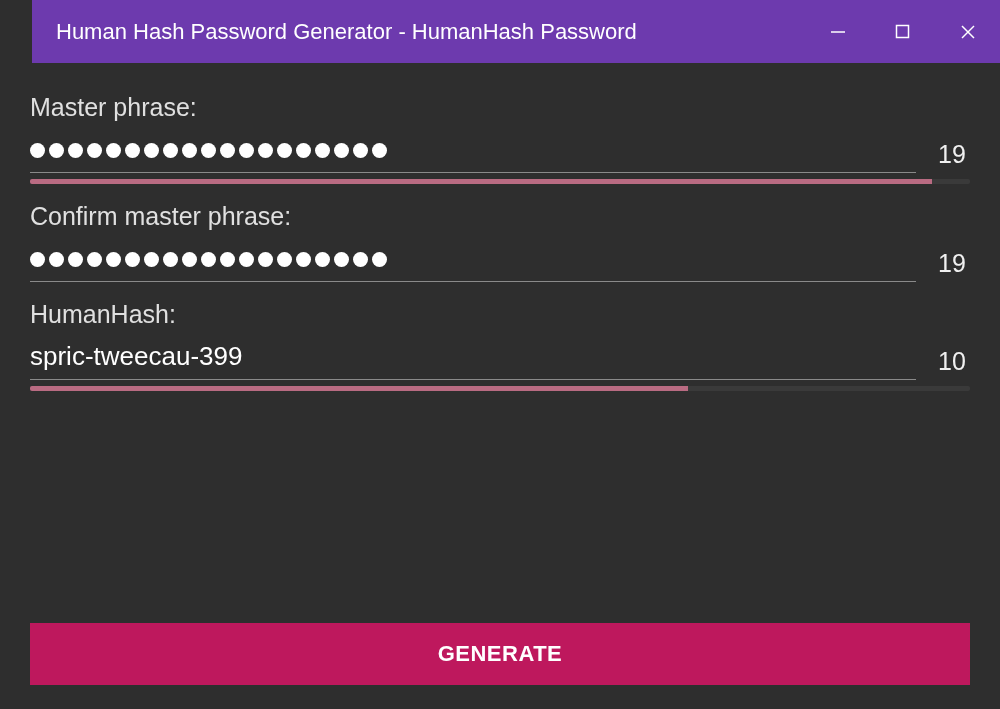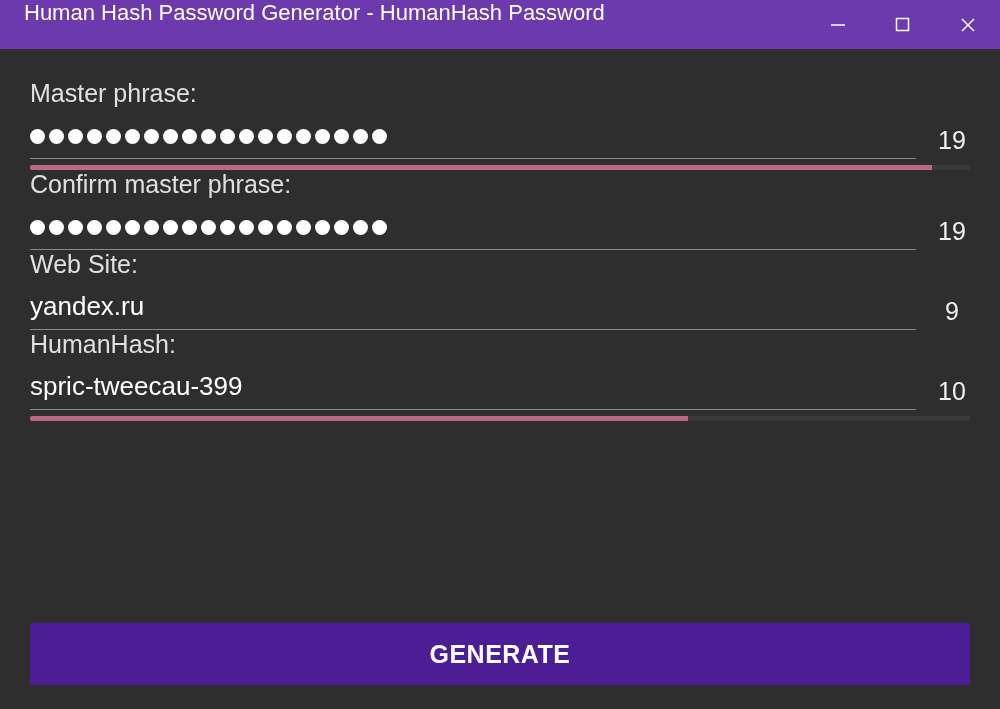--- a/index.html
+++ b/index.html
@@ -12,45 +12,46 @@
   }
   .window {
     width: 1000px;
     height: 709px;
     background: #2e2e2e;
     display: flex;
     flex-direction: column;
   }
   .titlebar {
     background: #6d3aae;
-    height: 49px;
-    display: flex;
-    align-items: flex-start;
+    height: 63px;
+    display: flex;
+    align-items: center;
     color: #fff;
     font-size: 22px;
     padding-left: 24px;
+    margin-left: 32px;
   }
   .titlebar .title { flex: 1; white-space: nowrap; overflow: hidden; }
   .titlebar .winbtn {
     width: 65px;
     height: 49px;
     display: flex;
     align-items: center;
     justify-content: center;
     color: #fff;
   }
   .titlebar .winbtn svg { stroke: #fff; stroke-width: 1.5; fill: none; }
   .content {
     flex: 1;
     padding: 30px 30px 24px 30px;
     display: flex;
     flex-direction: column;
     color: #eaeaea;
   }
-  .field-block { }
+  .field-block { margin-bottom: 18px; }
   .label {
     font-size: 25px;
     color: #e0e0e0;
     margin-bottom: 12px;
   }
   .input-row {
     display: flex;
     align-items: flex-end;
     gap: 18px;
   }
@@ -98,23 +99,23 @@
     left: 0; top: 0; bottom: 0;
     background: #b96b82;
   }
   .button-row {
     display: flex;
     gap: 14px;
     margin-top: auto;
   }
   .btn {
     flex: 1;
-    background: #4c1d95;
-    color: #fff;
-    font-size: 25px;
+    background: #be185d;
+    color: #fff;
+    font-size: 22px;
     font-weight: 600;
     letter-spacing: 0.5px;
     height: 62px;
     display: flex;
     align-items: center;
     justify-content: center;
     border: none;
   }
   .btn.wide { flex: 2; }
 </style>
@@ -200,29 +201,20 @@
               <span class="dot"></span>
               <span class="dot"></span>
               <span class="dot"></span>
               <span class="dot"></span>
             </div>
         </div>
         <div class="count">19</div>
       </div>
     </div>
 
-    <div class="field-block">
-      <div class="label">Web Site:</div>
-      <div class="input-row">
-        <div class="input-underline">
-          <div class="text-value">yandex.ru</div>
-        </div>
-        <div class="count">9</div>
-      </div>
-    </div>
 
     <div class="field-block">
       <div class="label">HumanHash:</div>
       <div class="input-row">
         <div class="input-underline">
           <div class="text-value">spric-tweecau-399</div>
         </div>
         <div class="count">10</div>
       </div>
       <div class="strength-bar">

